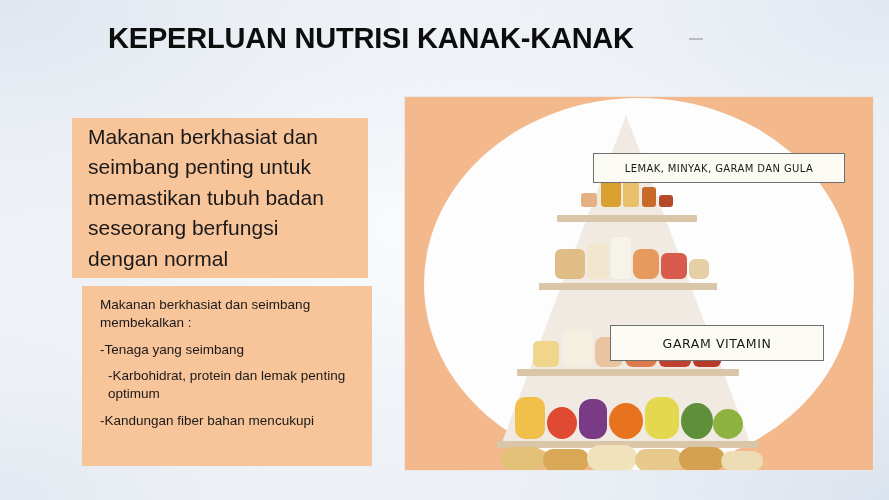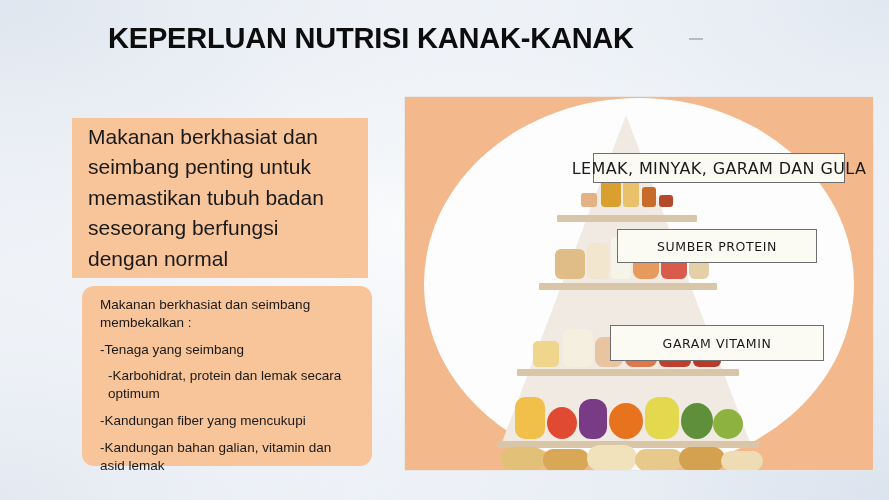--- a/index.html
+++ b/index.html
@@ -66,21 +66,20 @@
     font-size: 21px;
     line-height: 1.45;
   }
   .box-bottom {
     left: 82px;
     top: 286px;
     width: 290px;
     height: 180px;
     padding: 10px 14px 0 18px;
     box-sizing: border-box;
-    border-radius: 12px;
   }
   .box-bottom .line {
     font-size: 13.5px;
     line-height: 1.32;
     margin: 0 0 9px 0;
   }
   .box-bottom .line.indent {
     padding-left: 8px;
   }
 
@@ -142,43 +141,42 @@
     border: 1px solid #6f6f6f;
     color: #1a1a1a;
     font-size: 12.5px;
     letter-spacing: 0.6px;
     display: flex;
     align-items: center;
     justify-content: center;
     white-space: nowrap;
     font-family: "DejaVu Sans", sans-serif;
   }
-  .tag.t1 { left: 188px; top: 56px; width: 250px; height: 28px; font-size: 16px; letter-spacing: 0.4px;}
+  .tag.t1 { left: 188px; top: 56px; width: 250px; height: 28px; font-size: 10px; letter-spacing: 0.4px;}
   .tag.t2 { left: 212px; top: 132px; width: 198px; height: 32px; }
   .tag.t3 { left: 205px; top: 228px; width: 212px; height: 34px; }
   .tag.t4 { left: 198px; top: 306px; width: 225px; height: 36px; }
 </style>
 </head>
 <body>
 
 <div class="slide">
 
   <div class="slide-title">KEPERLUAN NUTRISI KANAK-KANAK</div>
   <div class="title-dash"></div>
 
   <div class="box box-top">
     <p>Makanan berkhasiat dan seimbang penting untuk memastikan  tubuh badan seseorang berfungsi dengan normal</p>
   </div>
 
   <div class="box box-bottom">
     <div class="line">Makanan berkhasiat dan seimbang membekalkan :</div>
     <div class="line">-Tenaga yang seimbang</div>
-    <div class="line indent">-Karbohidrat, protein dan lemak secara optimum</div>
-    <div class="line">-Kandungan fiber yang mencukupi</div>
-    <div class="line">-Kandungan bahan galian, vitamin dan asid lemak</div>
+    <div class="line indent">-Karbohidrat, protein dan lemak penting optimum</div>
+    <div class="line">-Kandungan fiber bahan mencukupi</div>
   </div>
 
   <div class="photo">
     <div class="peach-bg"></div>
     <div class="white-circle"></div>
 
     <div class="pyramid"></div>
     <div class="shelf s1"></div>
     <div class="shelf s2"></div>
     <div class="shelf s3"></div>
@@ -213,17 +211,16 @@
     <div class="food" style="left:308px;top:312px;width:30px;height:30px;background:#8db23f;"></div>
 
     <div class="food" style="left:96px;top:350px;width:44px;height:24px;border-radius:12px;background:#e2c078;"></div>
     <div class="food" style="left:138px;top:352px;width:46px;height:22px;border-radius:10px;background:#d9a857;"></div>
     <div class="food" style="left:182px;top:348px;width:50px;height:26px;border-radius:13px;background:#f1e2bc;"></div>
     <div class="food" style="left:230px;top:352px;width:48px;height:22px;border-radius:11px;background:#e7c98c;"></div>
     <div class="food" style="left:274px;top:350px;width:46px;height:24px;border-radius:12px;background:#d3a14f;"></div>
     <div class="food" style="left:316px;top:354px;width:42px;height:20px;border-radius:10px;background:#eddcb4;"></div>
 
     <div class="tag t1">LEMAK, MINYAK, GARAM DAN GULA</div>
-    <div class="tag t2">SUMBER PROTEIN</div>
     <div class="tag t3">GARAM VITAMIN</div>
   </div>
 
 </div>
 
 </body></html>

